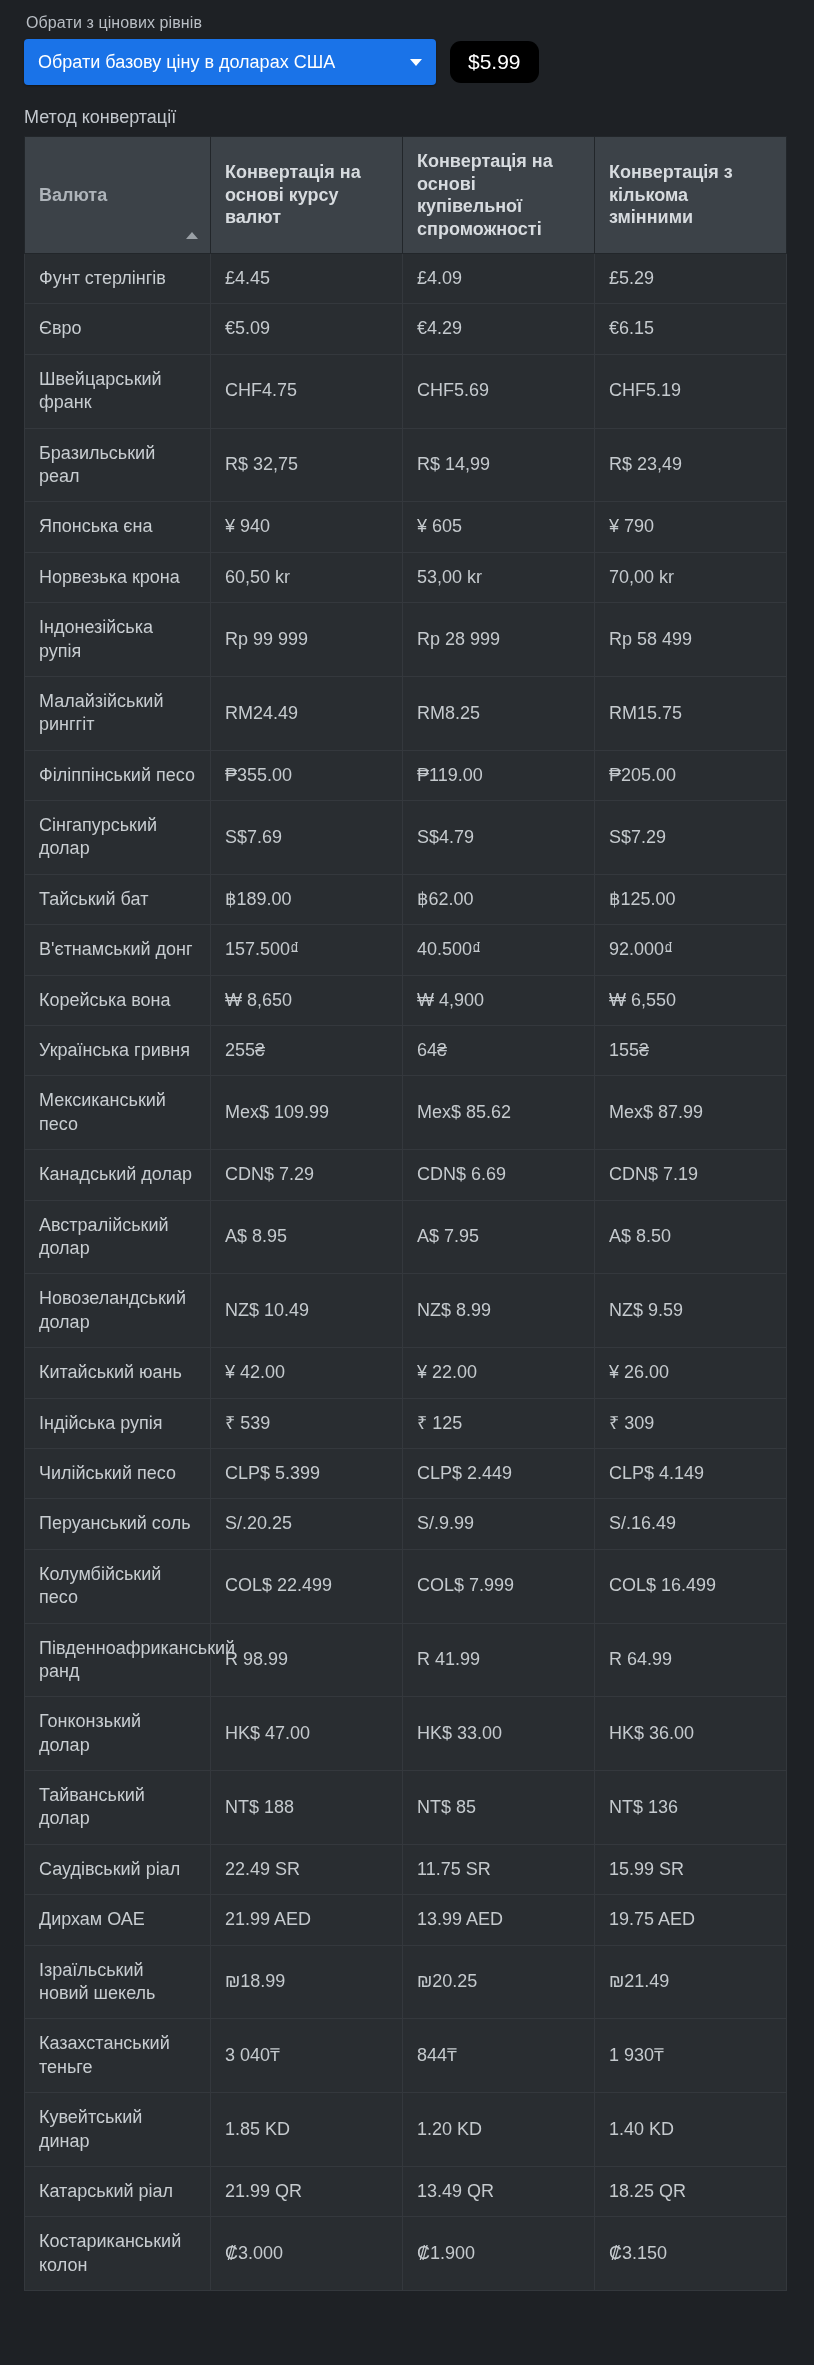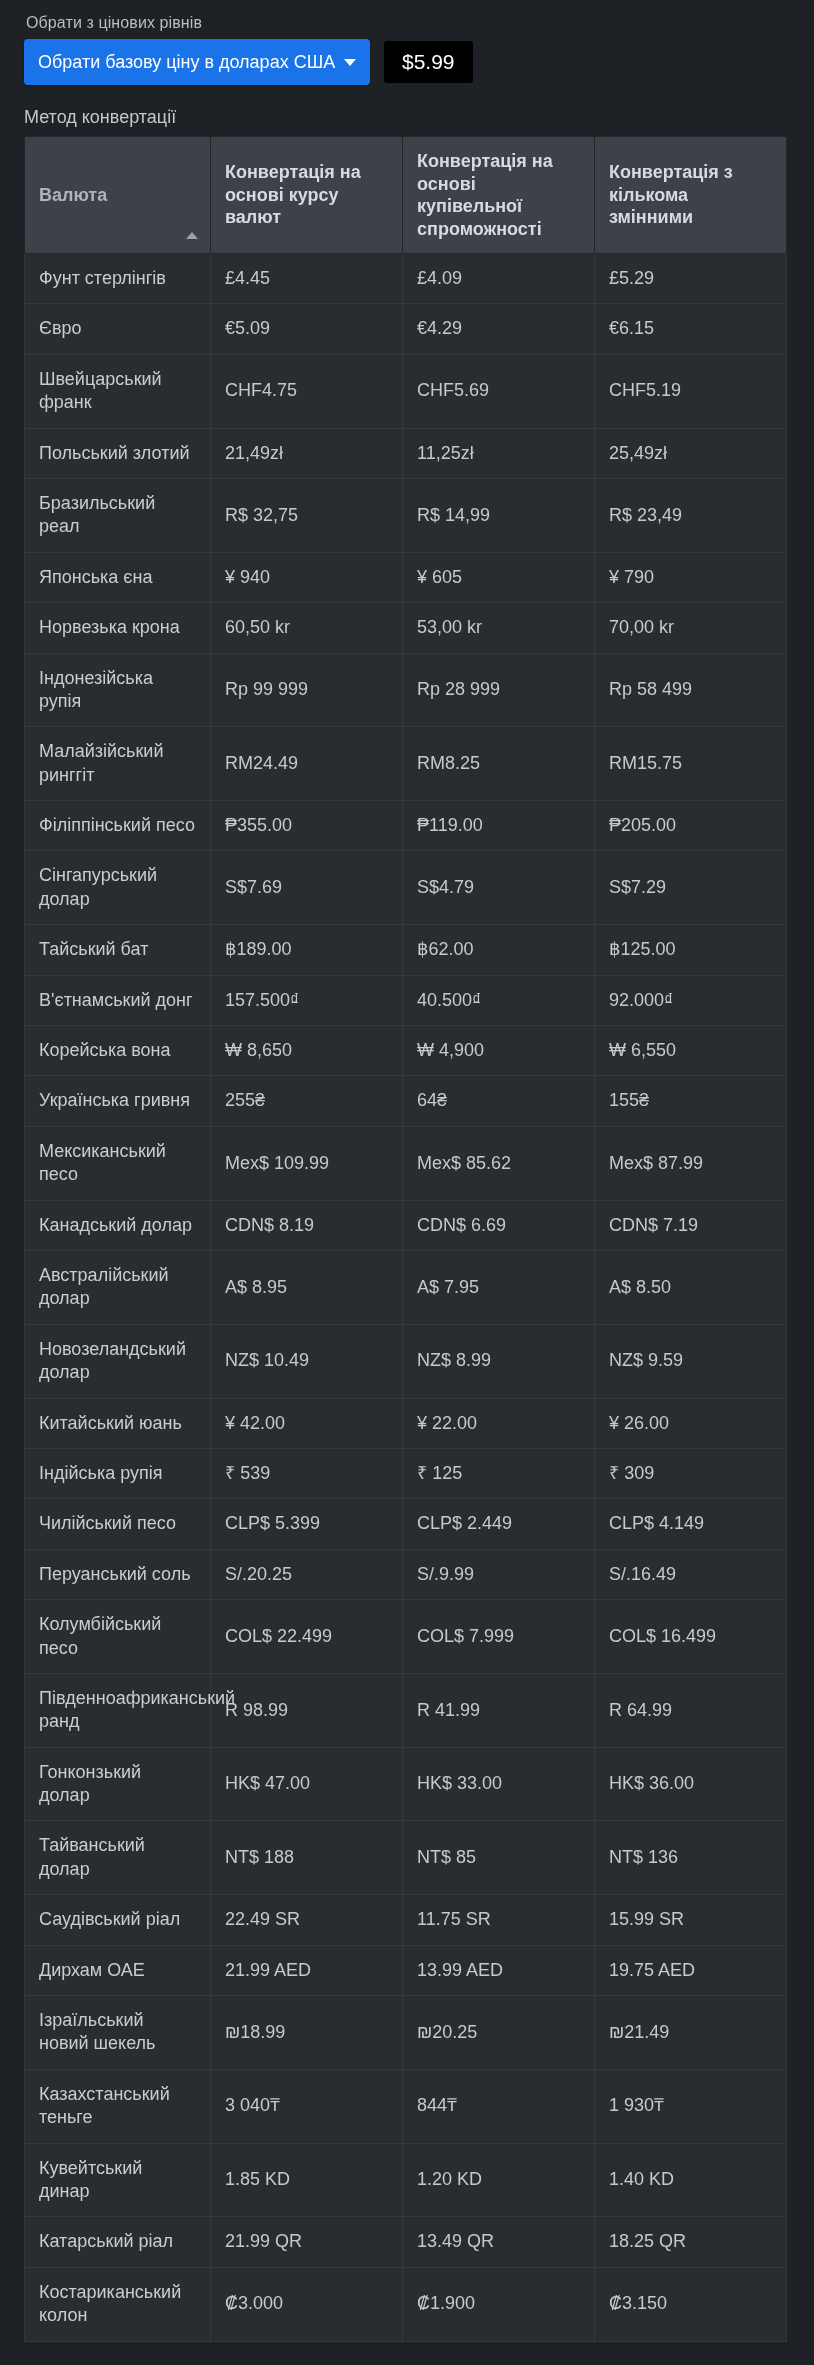--- a/index.html
+++ b/index.html
@@ -30,21 +30,21 @@
     display: flex;
     align-items: center;
     gap: 14px;
     margin-bottom: 22px;
   }
   .select-box {
     position: relative;
     background: #1a73e8;
     border-radius: 4px;
     height: 46px;
-    width: 346px;
+    width: 412px;
     display: flex;
     align-items: center;
     padding: 0 14px;
     color: #ffffff;
     font-size: 18px;
     cursor: pointer;
     box-shadow: 0 1px 2px rgba(0,0,0,0.35);
   }
   .select-box .sel-text {
     flex: 1;
@@ -58,21 +58,21 @@
     border-right: 6px solid transparent;
     border-top: 7px solid #ffffff;
     margin-left: 8px;
     flex: none;
   }
   .price-chip {
     background: #000000;
     color: #ffffff;
     font-size: 21px;
     padding: 9px 18px;
-    border-radius: 3px;
+    border-radius: 11px;
     line-height: 1.1;
   }
   
   .section-title {
     font-size: 18px;
     color: #c3c8ce;
     margin: 0 0 8px 0;
   }
   
   table {
@@ -170,26 +170,20 @@
           <td>€4.29</td>
           <td>€6.15</td>
         </tr>
       <tr>
           <td class="name-cell">Швейцарський франк</td>
           <td>CHF4.75</td>
           <td>CHF5.69</td>
           <td>CHF5.19</td>
         </tr>
       <tr>
-          <td class="name-cell">Польський злотий</td>
-          <td>21,49zł</td>
-          <td>11,25zł</td>
-          <td>25,49zł</td>
-        </tr>
-      <tr>
           <td class="name-cell">Бразильський реал</td>
           <td>R$ 32,75</td>
           <td>R$ 14,99</td>
           <td>R$ 23,49</td>
         </tr>
       <tr>
           <td class="name-cell">Японська єна</td>
           <td>¥ 940</td>
           <td>¥ 605</td>
           <td>¥ 790</td>
@@ -249,21 +243,21 @@
           <td>155₴</td>
         </tr>
       <tr>
           <td class="name-cell">Мексиканський песо</td>
           <td>Mex$ 109.99</td>
           <td>Mex$ 85.62</td>
           <td>Mex$ 87.99</td>
         </tr>
       <tr>
           <td class="name-cell">Канадський долар</td>
-          <td>CDN$ 8.19</td>
+          <td>CDN$ 7.29</td>
           <td>CDN$ 6.69</td>
           <td>CDN$ 7.19</td>
         </tr>
       <tr>
           <td class="name-cell">Австралійський долар</td>
           <td>A$ 8.95</td>
           <td>A$ 7.95</td>
           <td>A$ 8.50</td>
         </tr>
       <tr>

